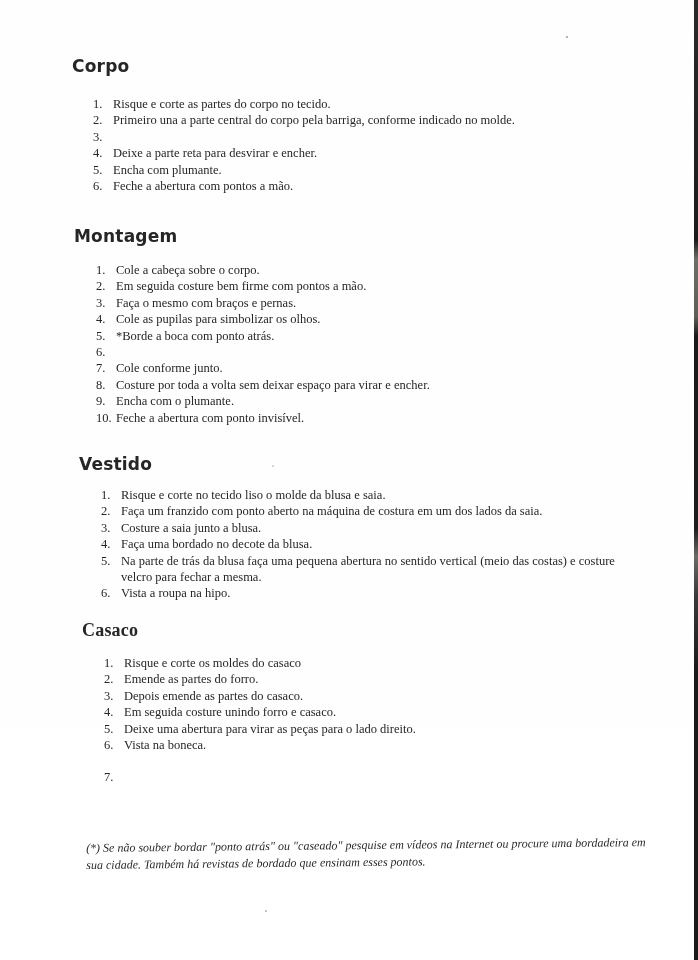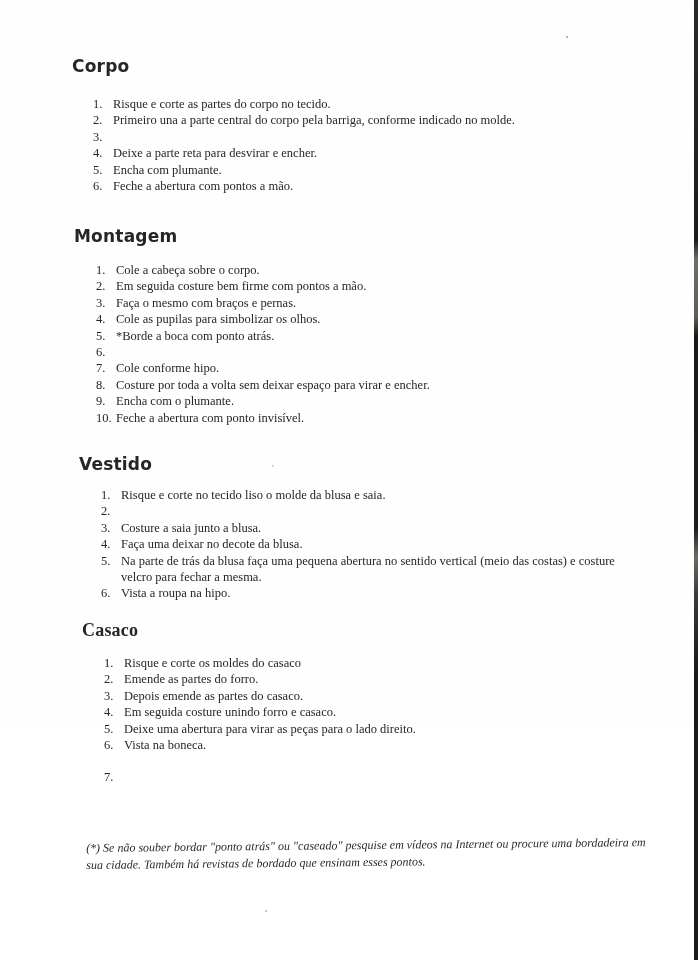--- a/index.html
+++ b/index.html
@@ -137,21 +137,21 @@
       </li>
     <li>
         <span class="num">5.</span>
         <span class="txt">*Borde a boca com ponto atrás.</span>
       </li>
     <li>
         <span class="num">6.</span>
       </li>
     <li>
         <span class="num">7.</span>
-        <span class="txt">Cole conforme hipo.</span>
+        <span class="txt">Cole conforme junto.</span>
       </li>
     <li>
         <span class="num">8.</span>
         <span class="txt">Costure por toda a volta sem deixar espaço para virar e encher.</span>
       </li>
     <li>
         <span class="num">9.</span>
         <span class="txt">Encha com o plumante.</span>
       </li>
     <li>
@@ -161,28 +161,29 @@
   </ol>
 
   <h2 class="section-title" style="left:79px; top:454px;">Vestido</h2>
   <ol class="steps" style="left:101px; top:487px; width:530px;">
     <li>
         <span class="num">1.</span>
         <span class="txt">Risque e corte no tecido liso o molde da blusa e saia.</span>
       </li>
     <li>
         <span class="num">2.</span>
+        <span class="txt">Faça um franzido com ponto aberto na máquina de costura em um dos lados da saia.</span>
       </li>
     <li>
         <span class="num">3.</span>
         <span class="txt">Costure a saia junto a blusa.</span>
       </li>
     <li>
         <span class="num">4.</span>
-        <span class="txt">Faça uma deixar no decote da blusa.</span>
+        <span class="txt">Faça uma bordado no decote da blusa.</span>
       </li>
     <li>
         <span class="num">5.</span>
         <span class="txt">Na parte de trás da blusa faça uma pequena abertura no sentido vertical (meio das costas) e costure velcro para fechar a mesma.</span>
       </li>
     <li>
         <span class="num">6.</span>
         <span class="txt">Vista a roupa na hipo.</span>
       </li>
   </ol>

